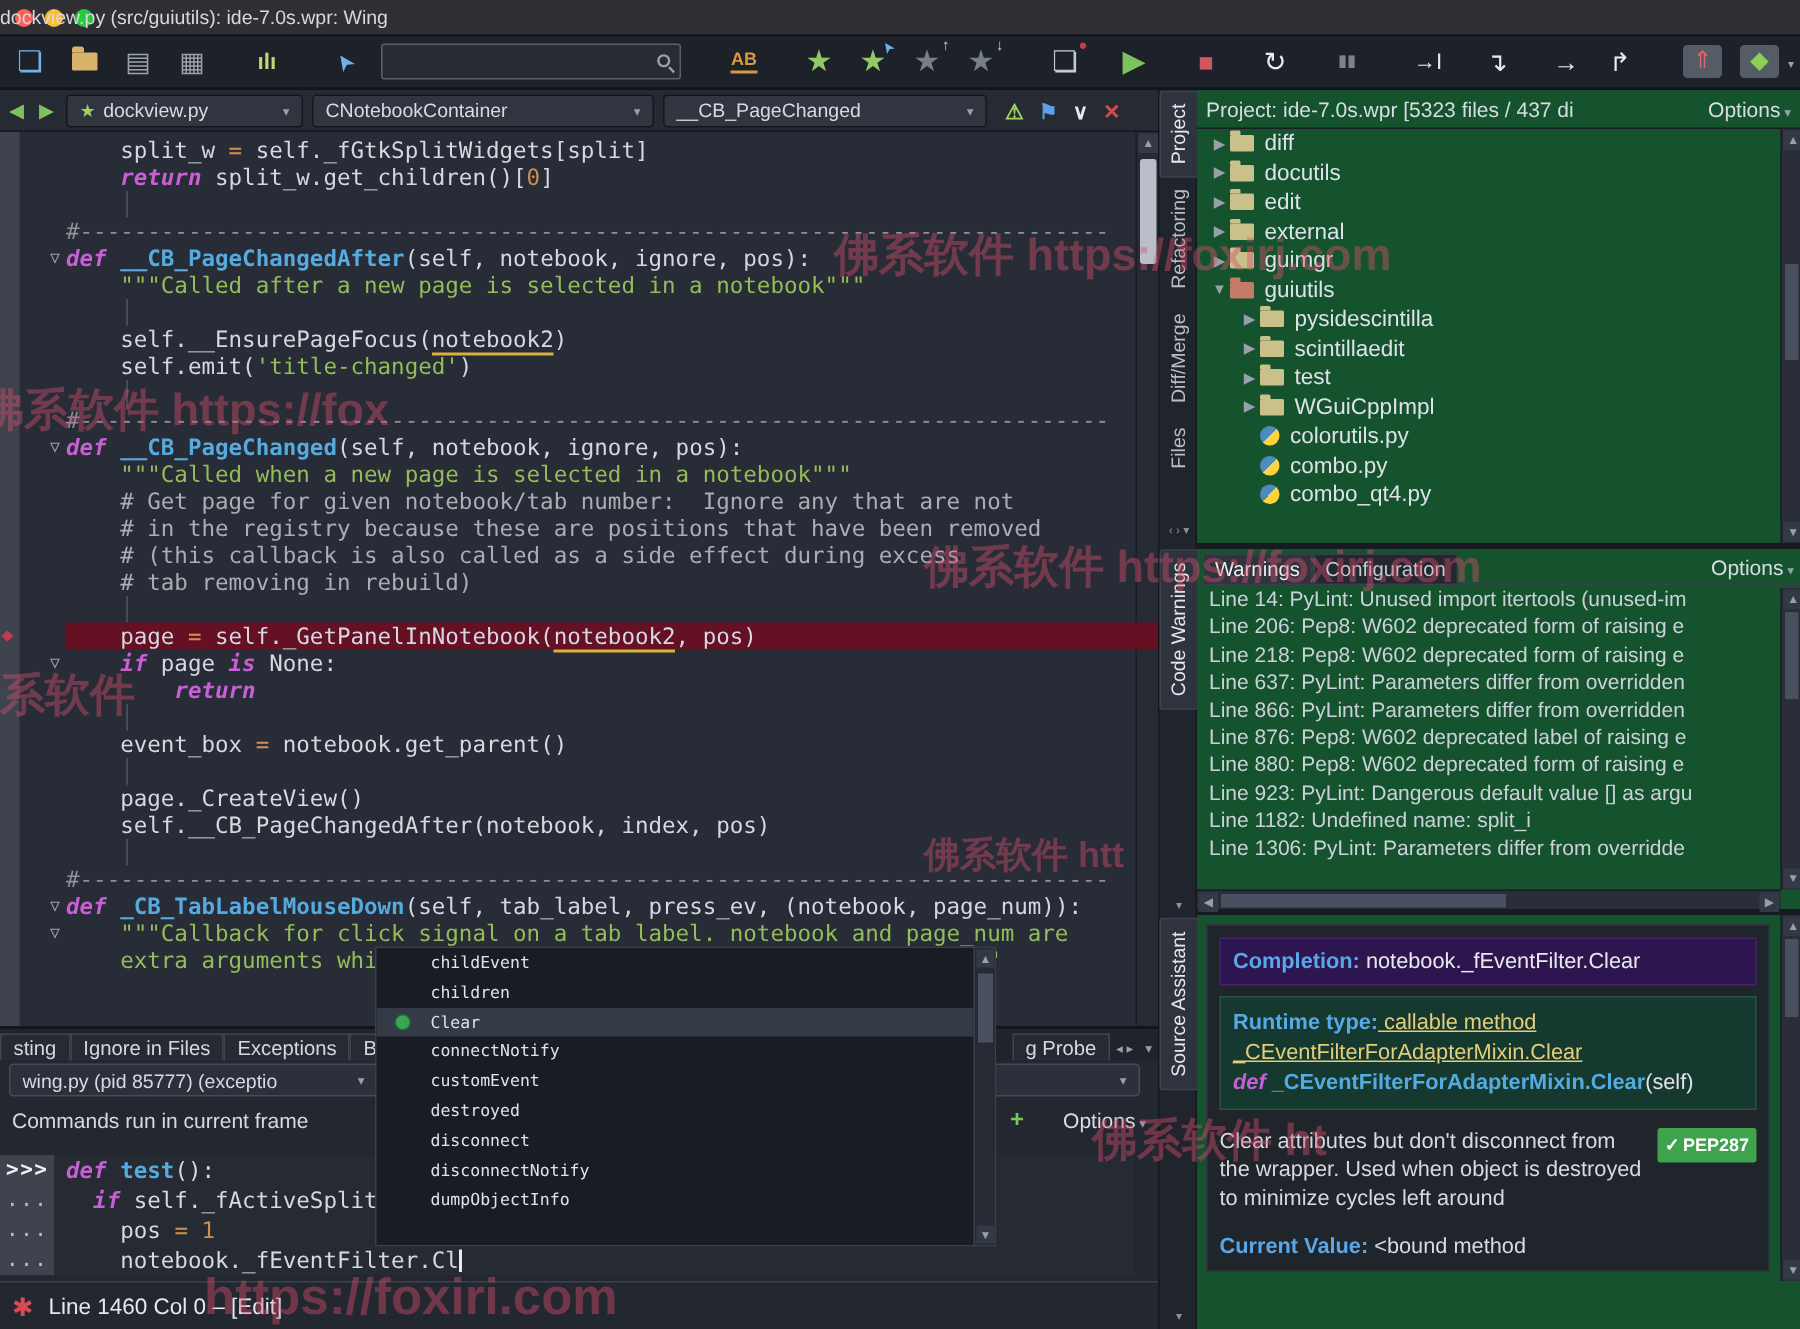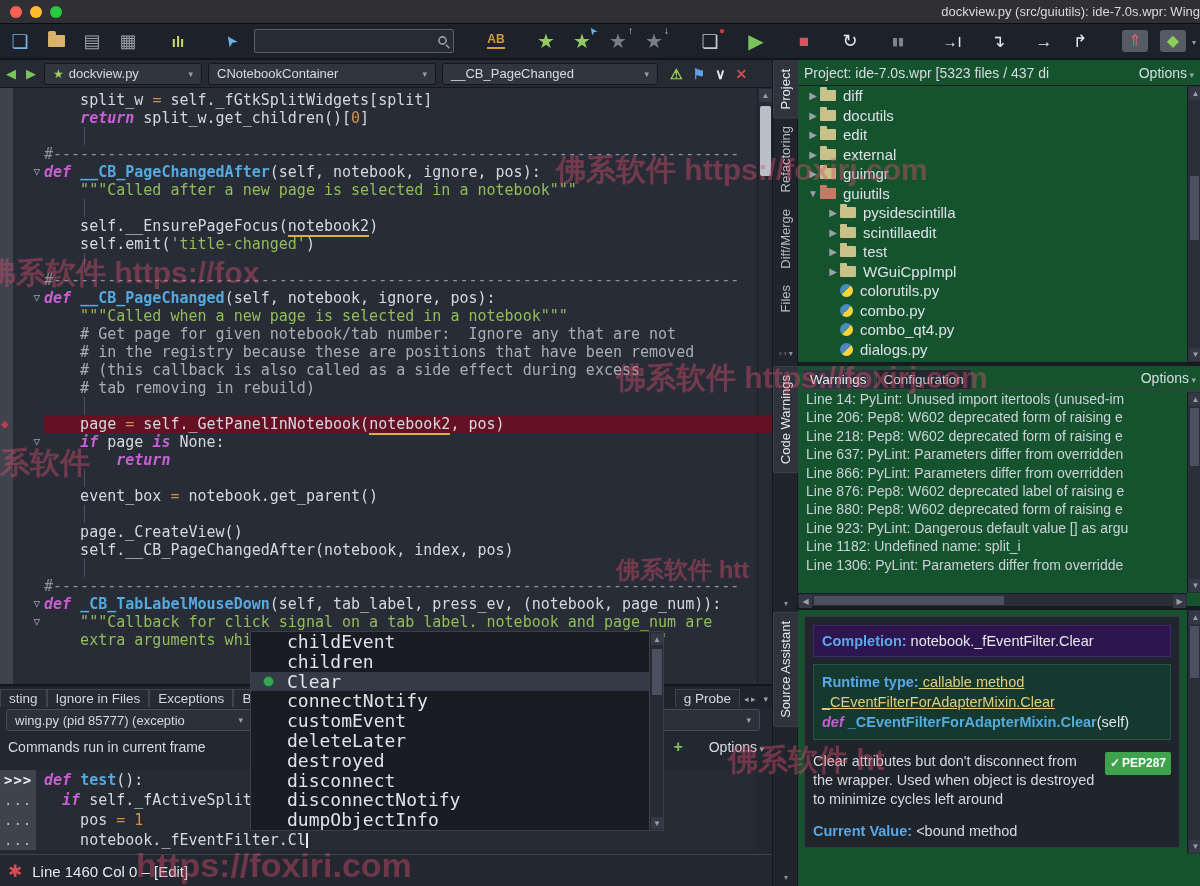--- a/index.html
+++ b/index.html
@@ -5,21 +5,21 @@
   * { box-sizing: border-box; margin: 0; padding: 0; }
   html,body { width:1200px; height:886px; overflow:hidden; }
   body { font-family:"Liberation Sans", sans-serif; background:#22262e; position:relative; }
   #app { position:absolute; inset:0; width:1200px; height:886px; background:#22262e; }
 
   
   #titlebar { position:absolute; left:0; top:0; width:1200px; height:24px; background:#303034; border-bottom:1px solid #0c0d10; display:flex; align-items:center; }
   .lights { display:flex; gap:8px; margin-left:10px; }
   .light { width:12px; height:12px; border-radius:50%; }
   .light.r { background:#ff5f57; } .light.y { background:#febc2e; } .light.g { background:#28c840; }
-  #titlebar .title { position:absolute; left:0; right:0; text-align:right; font-size:13px; color:#d8d9dc; }
+  #titlebar .title { position:absolute; left:0; right:0; text-align:left; font-size:13px; color:#d8d9dc; }
 
   
   #toolbar { position:absolute; left:0; top:24px; width:1200px; height:36px; background:#1d212a; border-bottom:2px solid #12151b; display:flex; align-items:center; padding:0 8px; gap:12px; }
   .tb { width:24px; height:26px; display:flex; align-items:center; justify-content:center; position:relative; flex:none; cursor:default; }
   .tb .gl { line-height:1; }
   .tb .ov { position:absolute; right:-3px; top:-2px; font-size:10px; line-height:1; }
   .tb.boxed { background:#565c66; border-radius:3px; width:26px; height:22px; }
   .tb .caret-s { position:absolute; right:-10px; top:8px; font-size:8px; color:#9aa0aa; }
   .tb-field { width:200px; height:24px; background:#262b34; border:1px solid #5a6068; border-radius:2px; position:relative; flex:none; }
   .mag { width:11px; height:11px; border:2px solid #9aa0aa; border-radius:50%; position:relative; display:inline-block; }
@@ -53,21 +53,21 @@
   .tk-o { color:#cf9050; } .tk-n { color:#cf9050; }
   .tk-u { color:#d4d8e0; border-bottom:2px solid #d8b23a; }
   .tk-g { color:#4a515e; }
   #ed-vscroll { position:absolute; left:757px; top:88px; width:15px; height:596px; background:#262a33; border-left:1px solid #1a1d24; }
   .sb-btn { width:13px; height:13px; margin:1px; background:#343946; color:#9aa0aa; font-size:8px; display:flex; align-items:center; justify-content:center; }
   #ed-vscroll .thumb { position:absolute; left:2px; top:18px; width:11px; height:70px; background:#b9bec8; border-radius:2px; }
 
   
   #popup { position:absolute; left:250px; top:631px; width:414px; height:200px; background:#191c23; border:1px solid #3a3f49; z-index:50; display:flex; }
   #popup .items { flex:1; overflow:hidden; }
-  .pop-row { height:19.8px; line-height:19.8px; font-family:"DejaVu Sans Mono", monospace; font-size:18px; color:#dfe3ea; padding-left:36px; position:relative; white-space:pre; }
+  .pop-row { height:19.8px; line-height:19.8px; font-family:"DejaVu Sans Mono", monospace; font-size:11px; color:#dfe3ea; padding-left:36px; position:relative; white-space:pre; }
   .pop-row.sel { background:#343a46; }
   .pop-row .dot { position:absolute; left:12px; top:4px; width:11px; height:11px; border-radius:50%; background:#3aa655; border:1px solid #1f6b36; color:#d6f5dd; font-size:8px; line-height:10px; text-align:center; }
   #popup .psb { width:14px; background:#262a32; border-left:1px solid #3a3f49; position:relative; }
   #popup .psb .thumb { position:absolute; left:2px; top:17px; width:10px; height:46px; background:#4a5060; }
   #popup .psb .sb-btn { width:12px; height:12px; margin:1px; }
   #popup .psb .dn { position:absolute; bottom:0; }
 
   
   #strip { position:absolute; left:772px; top:60px; width:26px; height:826px; background:#20242c; border-left:1px solid #14171d; border-right:1px solid #14171d; }
   .vgroup { position:absolute; left:0; width:26px; }
@@ -379,25 +379,20 @@
           <div class="trow" style="padding-left: 28px;">
             <span class="car"></span>
             <span class="tpy"></span>
             <span>combo.py</span>
           </div>
           <div class="trow" style="padding-left: 28px;">
             <span class="car"></span>
             <span class="tpy"></span>
             <span>combo_qt4.py</span>
           </div>
-          <div class="trow" style="padding-left: 28px;">
-            <span class="car"></span>
-            <span class="tpy"></span>
-            <span>dialogs.py</span>
-          </div>
         </div>
       <div class="vsb">
         <div class="sb-btn">▲</div>
         <div class="thumb" style="top:90px; height:64px;"></div>
         <div class="sb-btn" style="position:absolute; bottom:0;">▼</div>
       </div>
     </div>
     <div class="splitter"></div>
     <div id="warnings-panel" style="position:relative; height:240px;">
       <div id="warn-tabs">
@@ -499,21 +494,20 @@
     </div>
   </div>
 
   <div id="popup">
     <div class="items">
         <div class="pop-row"><span>childEvent</span></div>
         <div class="pop-row"><span>children</span></div>
         <div class="pop-row sel"><span class="dot"></span><span>Clear</span></div>
         <div class="pop-row"><span>connectNotify</span></div>
         <div class="pop-row"><span>customEvent</span></div>
-        <div class="pop-row"><span>deleteLater</span></div>
         <div class="pop-row"><span>destroyed</span></div>
         <div class="pop-row"><span>disconnect</span></div>
         <div class="pop-row"><span>disconnectNotify</span></div>
         <div class="pop-row"><span>dumpObjectInfo</span></div>
       </div>
     <div class="psb">
       <div class="sb-btn">▲</div>
       <div class="thumb"></div>
       <div class="sb-btn dn">▼</div>
     </div>

